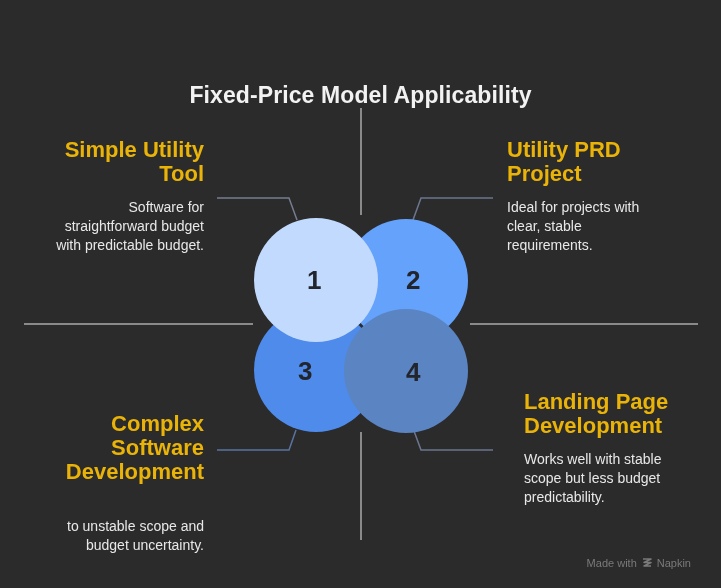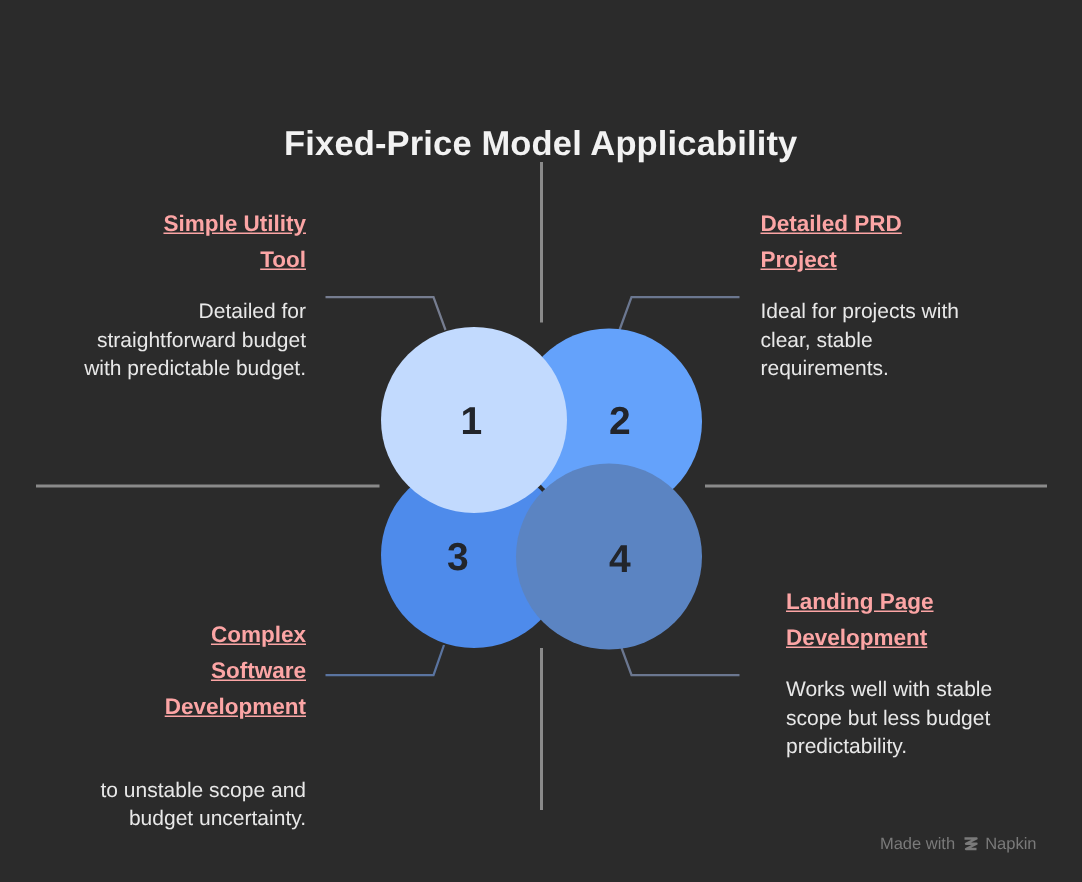--- a/index.html
+++ b/index.html
@@ -6,21 +6,21 @@
   body {
     width: 721px; height: 588px; background: #2b2b2b; position: relative; overflow: hidden;
     font-family: "Liberation Sans", sans-serif; color: #f0f0f0;
   }
   .title {
     position: absolute; left: 0; width: 721px; top: 50px; text-align: center;
     font-size: 23px; font-weight: bold; color: #f2f2f2; letter-spacing: 0.1px; margin-top: 32px;
   }
   svg.diagram { position: absolute; left: 0; top: 0; }
   .block { position: absolute; }
-  .block h3 { margin: 0; font-size: 15px; font-weight: bold; line-height: 24px; color: #fca5a5; text-decoration: underline; }
+  .block h3 { margin: 0; font-size: 22px; font-weight: bold; line-height: 24px; color: #eab308; }
   .block p { margin: 12px 0 0 0; font-size: 14px; line-height: 19px; color: #e8e8e8; }
   .left { text-align: right; }
   .right { text-align: left; }
   .num { font-family: "Liberation Sans", sans-serif; font-size: 26px; font-weight: bold; fill: #22252b; }
   .footer {
     position: absolute; right: 30px; top: 557px; font-size: 11px; color: #7a7a7a; display: flex; align-items: center; gap: 4px;
   }
 </style>
 </head>
 <body>
@@ -51,29 +51,29 @@
   <text class="num" x="298" y="380">3</text>
   <text class="num" x="406" y="381">4</text>
 </svg>
 
 <div class="block left" style="left:30px; width:174px; top:138px;">
   <h3>
     <span>Simple Utility</span><br>
     <span>Tool</span>
   </h3>
   <p>
-    <span>Detailed for</span><br>
+    <span>Software for</span><br>
     <span>straightforward budget</span><br>
     <span>with predictable budget.</span>
   </p>
 </div>
 
 <div class="block right" style="left:507px; width:190px; top:138px;">
   <h3>
-    <span>Detailed PRD</span><br>
+    <span>Utility PRD</span><br>
     <span>Project</span>
   </h3>
   <p>
     <span>Ideal for projects with</span><br>
     <span>clear, stable</span><br>
     <span>requirements.</span>
   </p>
 </div>
 
 <div class="block left" style="left:30px; width:174px; top:378px;margin-top:34px;">

